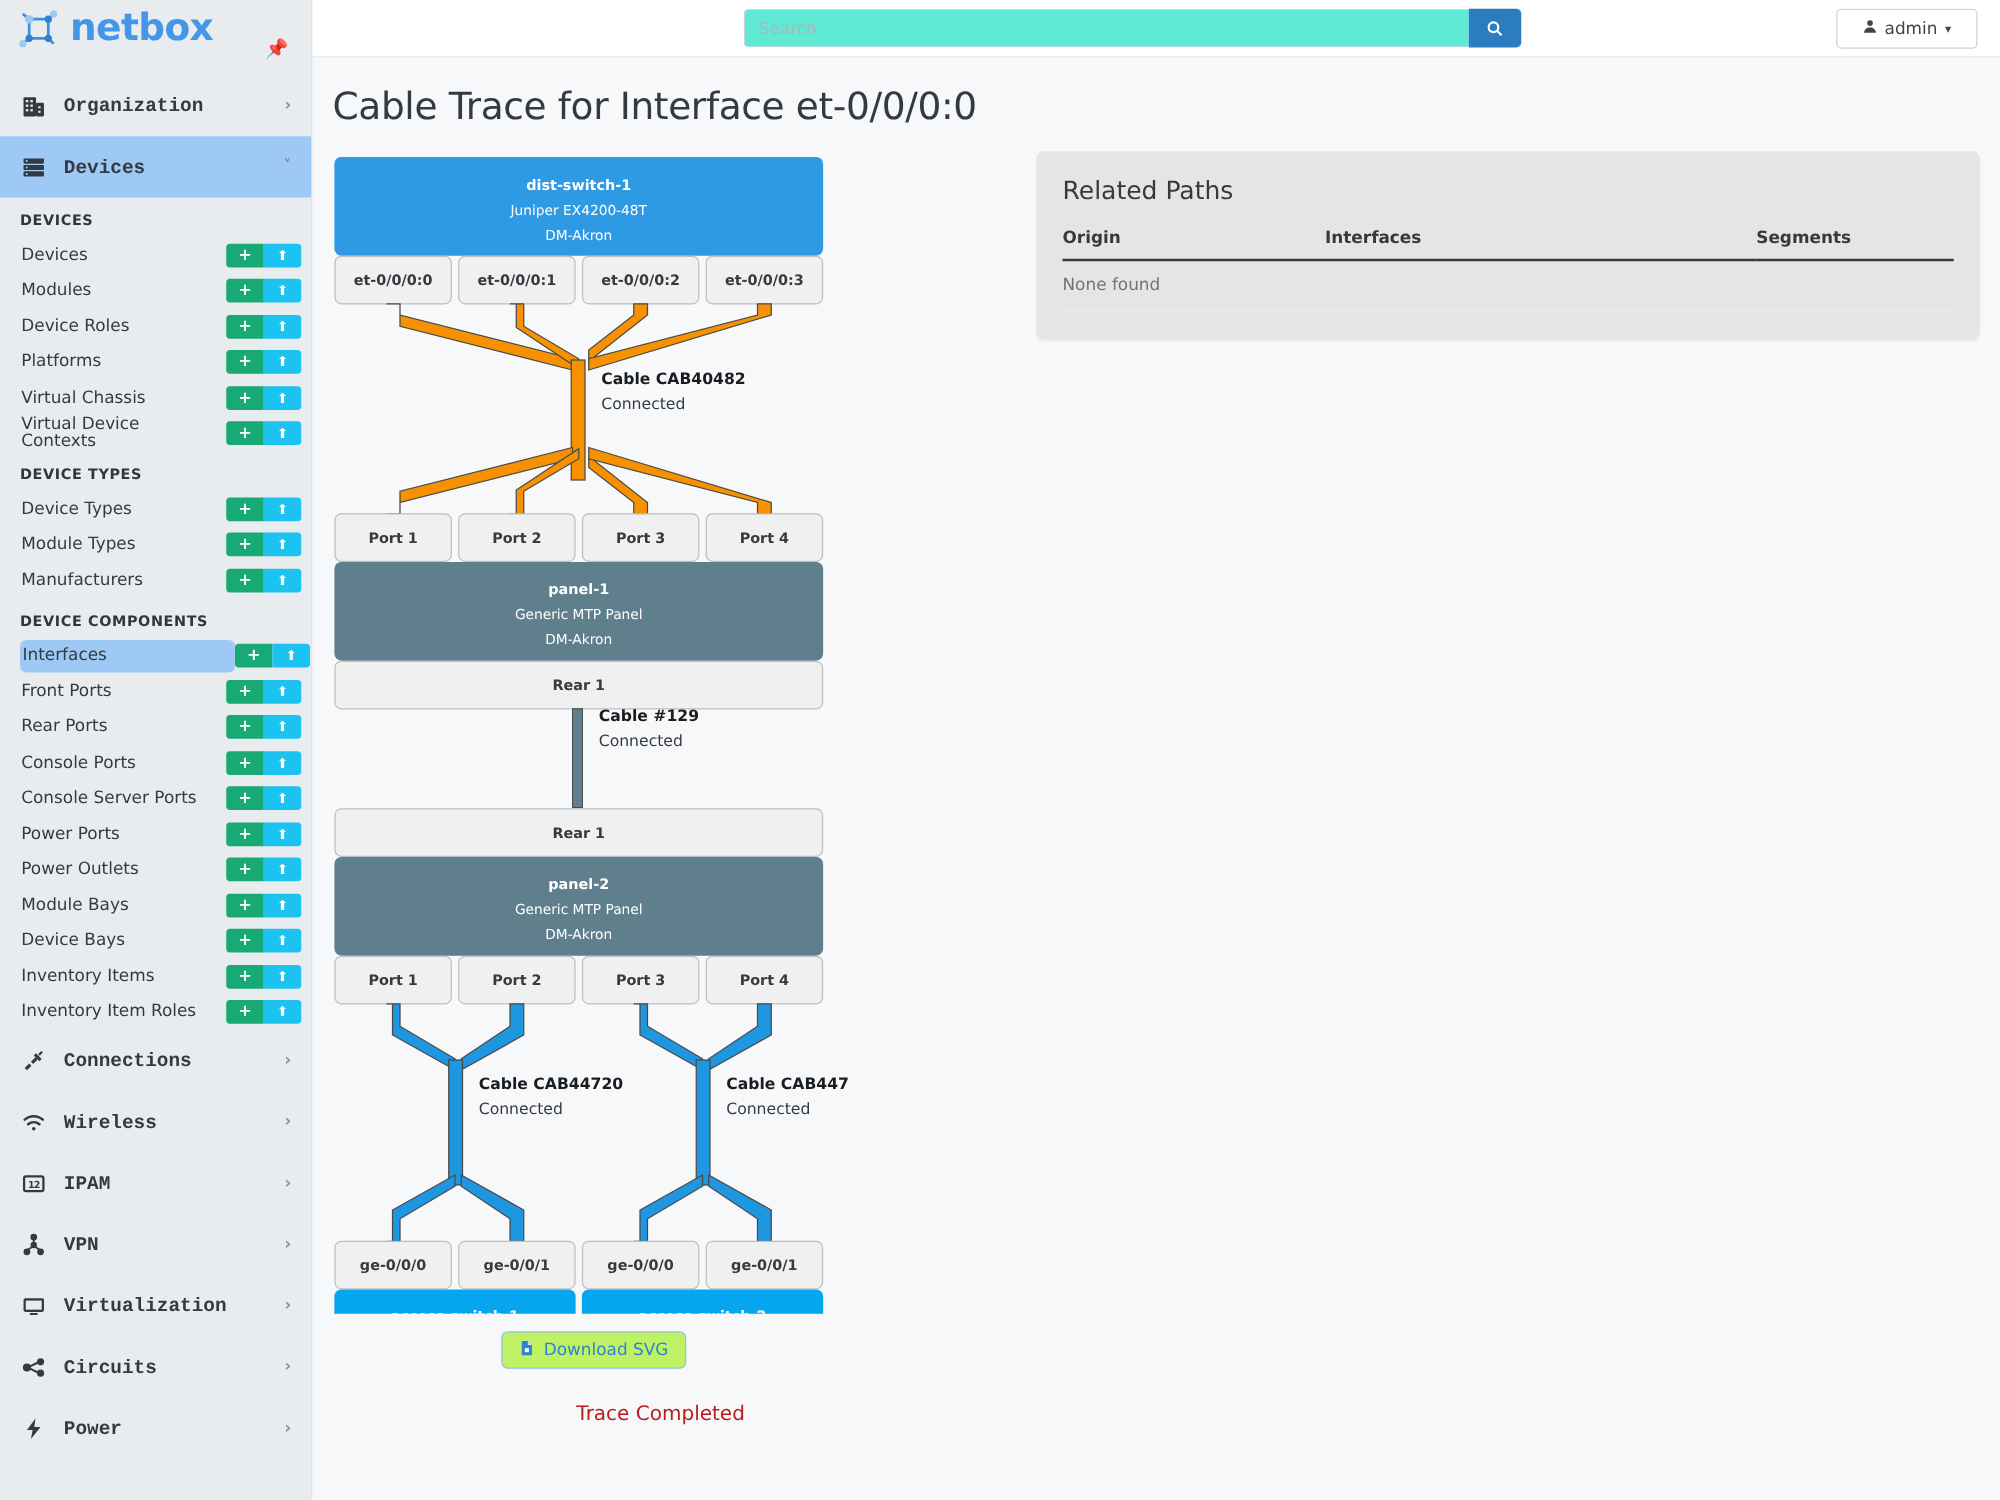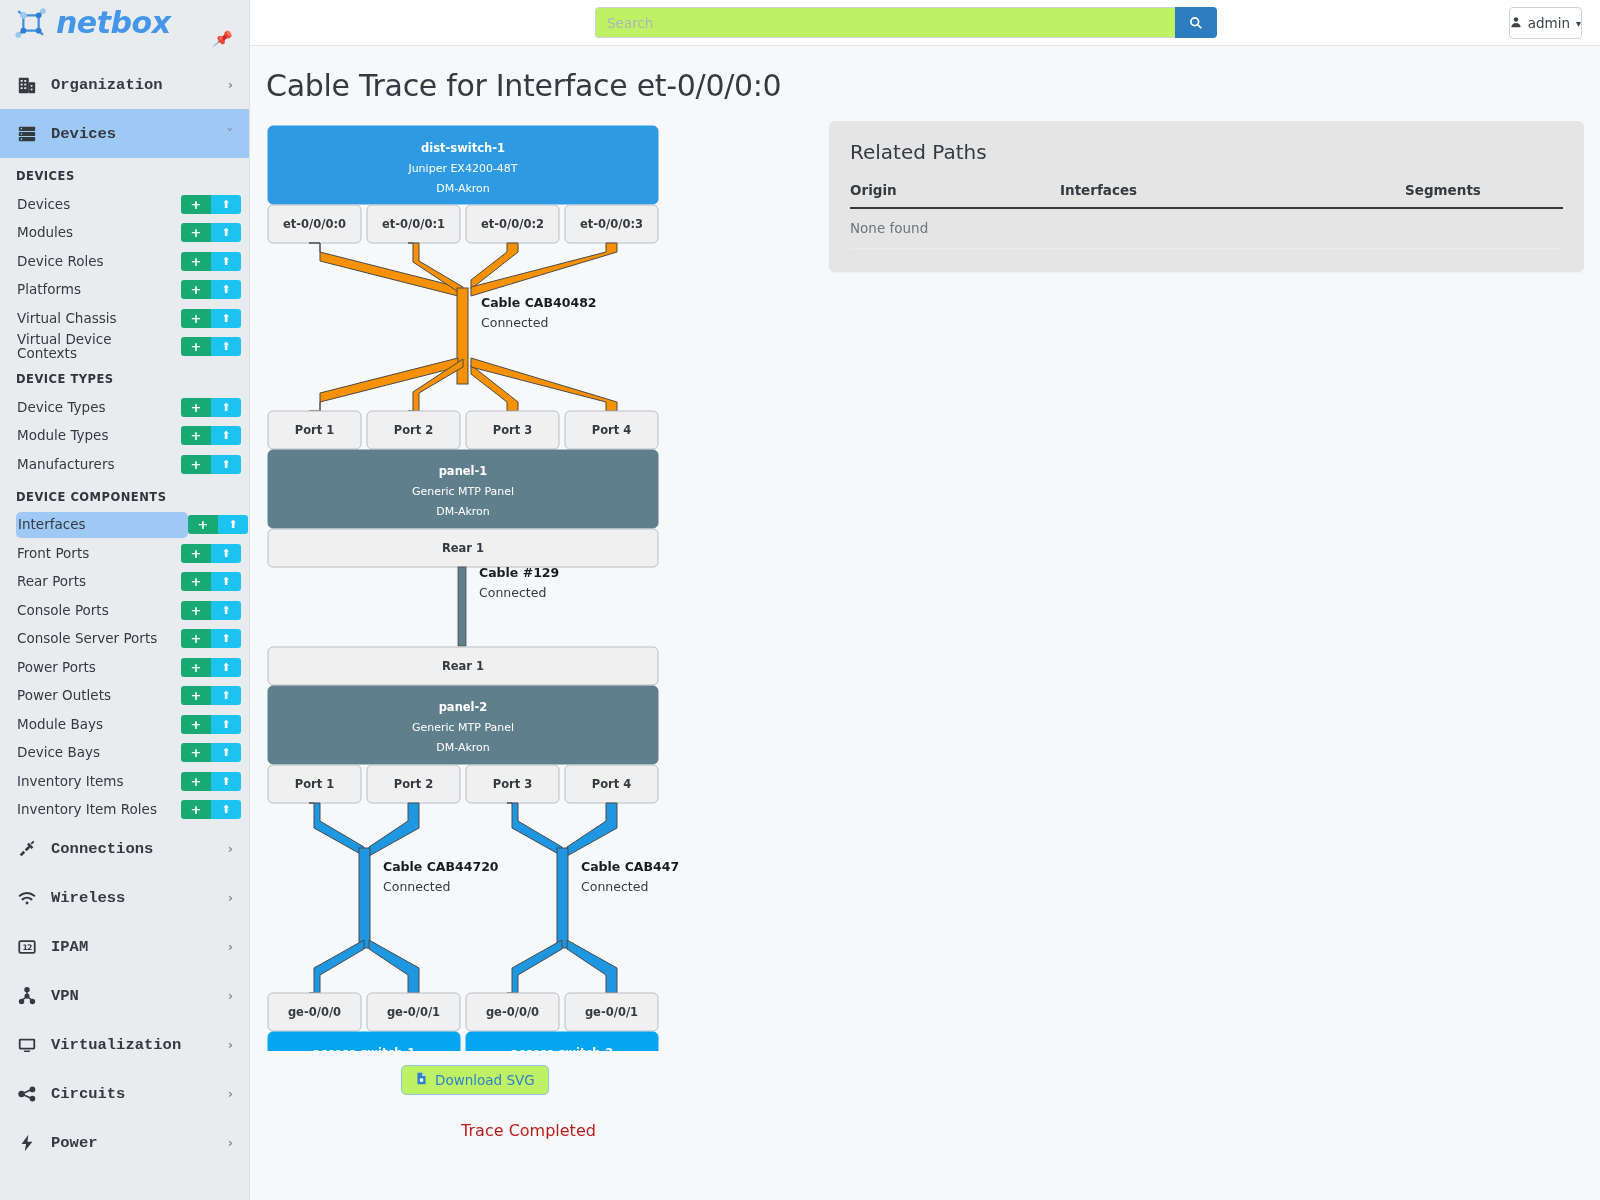--- a/index.html
+++ b/index.html
@@ -15,21 +15,21 @@
   .sidebar {
     width: 250px; height: 1200px;
     background: #e9ecef;
     overflow: hidden;
     position: relative;
     flex: 0 0 250px;
     border-right: 1px solid #dde1e5;
   }
   .brand {
     height: 46px; display: flex; align-items: center;
-    padding: 0 14px; gap: 8px; position: relative; font-style: italic;
+    padding: 0 14px; gap: 8px; position: relative;
   }
   .brand-logo { width: 34px; height: 34px; flex: 0 0 34px; }
   .brand-name {
     font-size: 30px; font-weight: 700; color: #4596e8;
     letter-spacing: -0.5px; line-height: 1;
   }
   .pin-icon { position: absolute; right: 18px; top: 30px; color: #f26522; font-size: 15px; }
 
   .nav-top { height: 14px; }
   .nav-group {
@@ -72,31 +72,31 @@
   .topbar {
     height: 46px; background: #ffffff; border-bottom: 1px solid #e3e6ea;
     display: flex; align-items: center; position: relative;
   }
   .search-wrap { display: flex; margin-left: 345px; }
   .search-input {
     width: 580px; height: 31px; border: 1px solid #ced4da;
     border-right: none; border-radius: 4px 0 0 4px;
     padding: 0 11px; font-size: 13.5px; color: #495057;
     font-family: "DejaVu Sans", "Liberation Sans", sans-serif;
-    outline: none; background: #bef264;
+    outline: none; background: #5eead4;
   }
   .search-input::placeholder { color: #adb5bd; }
   .search-btn {
     width: 42px; height: 31px; background: #2b7cc0; border: none;
     border-radius: 0 4px 4px 0; color: #fff; font-size: 13px;
     display: flex; align-items: center; justify-content: center; cursor: pointer;
   }
   .user-btn {
     position: absolute; right: 18px; top: 7px;
-    height: 32px; padding: 0 0; border: 1px solid #ced4da; border-radius: 4px;
+    height: 32px; padding: 0 20px; border: 1px solid #ced4da; border-radius: 4px;
     background: #fff; color: #3d444b; font-size: 13.5px;
     display: flex; align-items: center; gap: 6px; cursor: pointer;
   }
 
   .page-title {
     font-size: 30px; color: #343a40; font-weight: 400;
     padding: 22px 0 0 16px; letter-spacing: -0.3px;
   }
 
   .content { display: flex; padding: 18px 16px 0 16px; }

